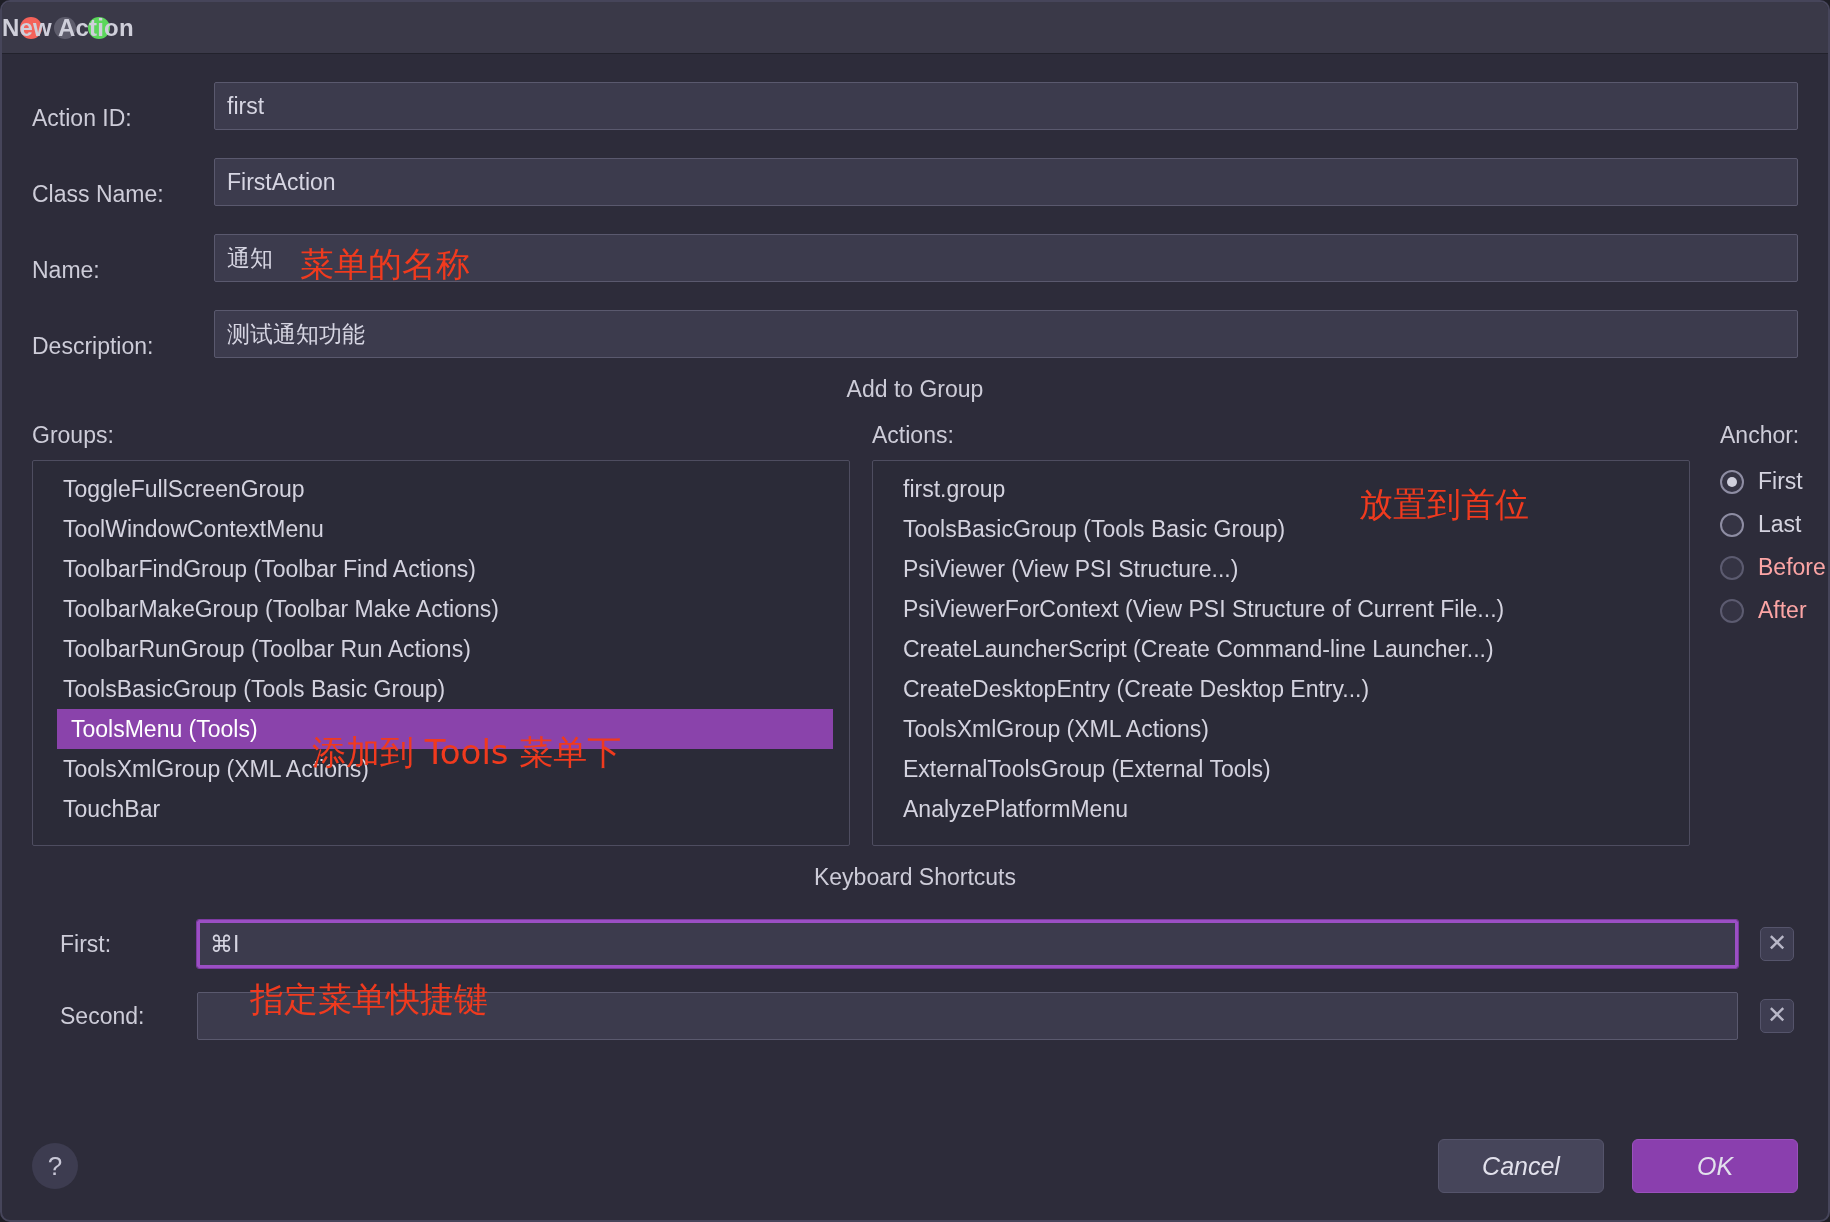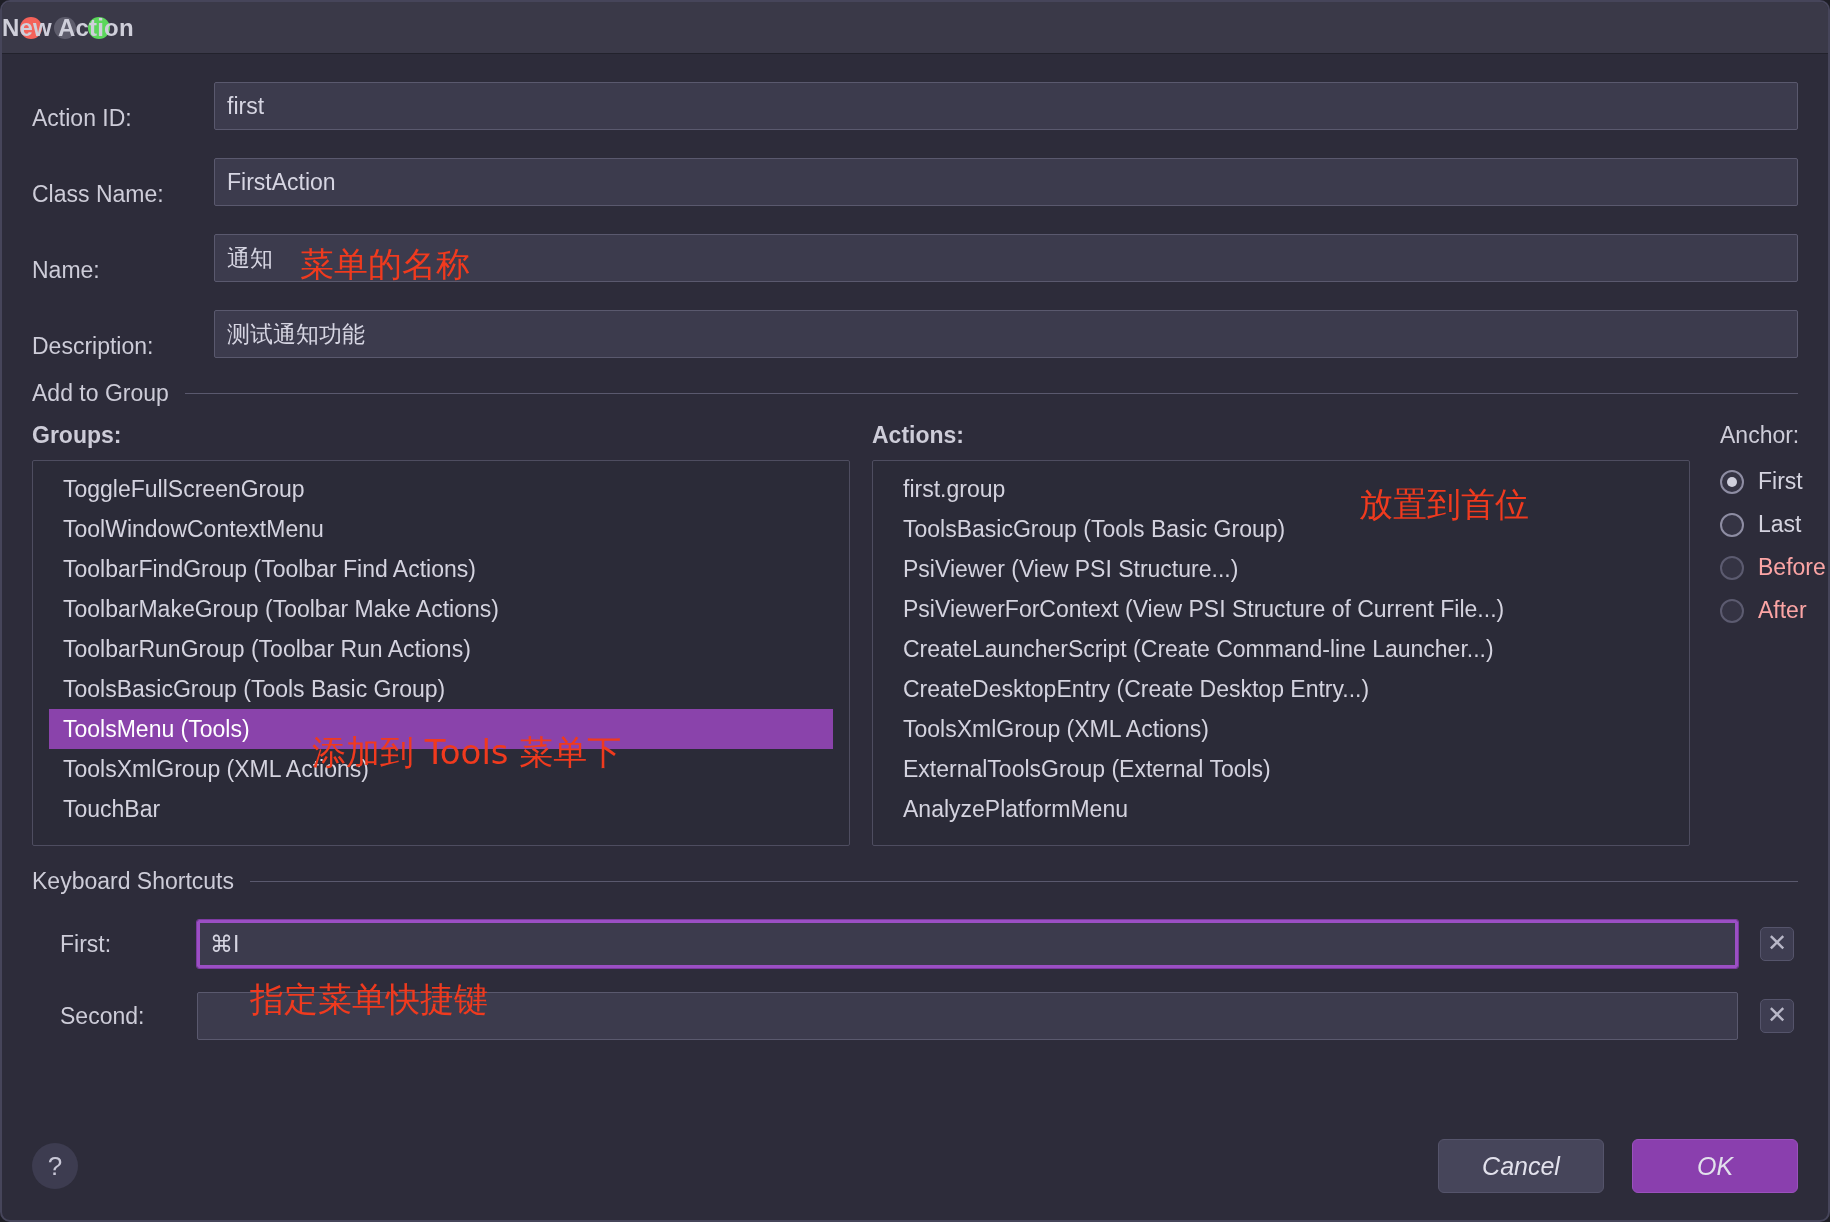--- a/index.html
+++ b/index.html
@@ -86,20 +86,21 @@
   }
 
   
   .section-head {
     display: flex;
     align-items: center;
     gap: 16px;
     margin-top: 18px;
     margin-bottom: 10px;
     height: 34px;
+    flex-direction: column;
   }
   .section-head .stitle {
     font-size: 23px;
     color: #cdccd8;
     white-space: nowrap;
   }
   .section-head .rule {
     flex: 1 1 auto;
     height: 1px;
     background: #5a596e;
@@ -114,21 +115,20 @@
   .col-groups  { width: 818px; flex: 0 0 818px; }
   .col-actions { width: 818px; flex: 0 0 818px; margin-left: 22px; }
   .col-anchor  { flex: 1 1 auto; margin-left: 30px; }
 
   .col-caption {
     font-size: 23px;
     color: #cdccd8;
     margin-bottom: 10px;
     height: 30px;
     line-height: 30px;
-    font-weight: bold;
   }
 
   .listbox {
     background: #2b2b38;
     border: 1px solid #4e4d60;
     border-radius: 2px;
     height: 386px;
     padding: 8px 16px;
     overflow: hidden;
   }
@@ -137,20 +137,21 @@
     line-height: 40px;
     padding: 0 14px;
     font-size: 23px;
     color: #d4d3df;
     white-space: nowrap;
     overflow: hidden;
   }
   .list-item.selected {
     background: #8a43ab;
     color: #ffffff;
+    margin-left: 8px;
   }
 
   
   .anchor-title {
     font-size: 23px;
     color: #cdccd8;
     margin-bottom: 10px;
     height: 30px;
     line-height: 30px;
   }

